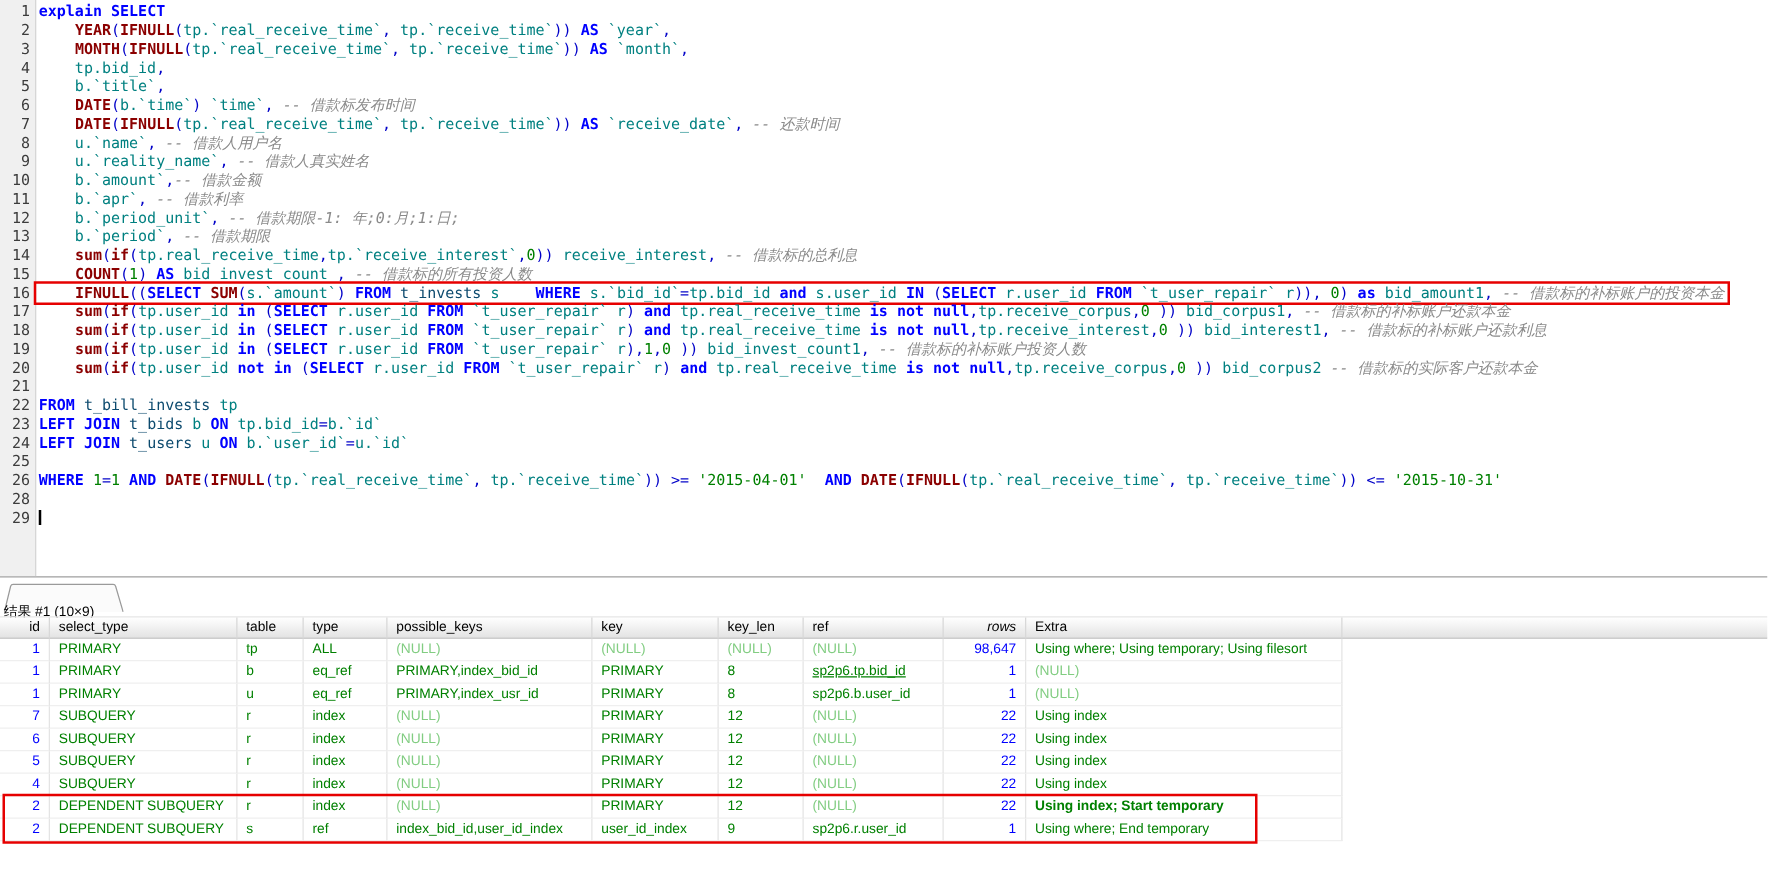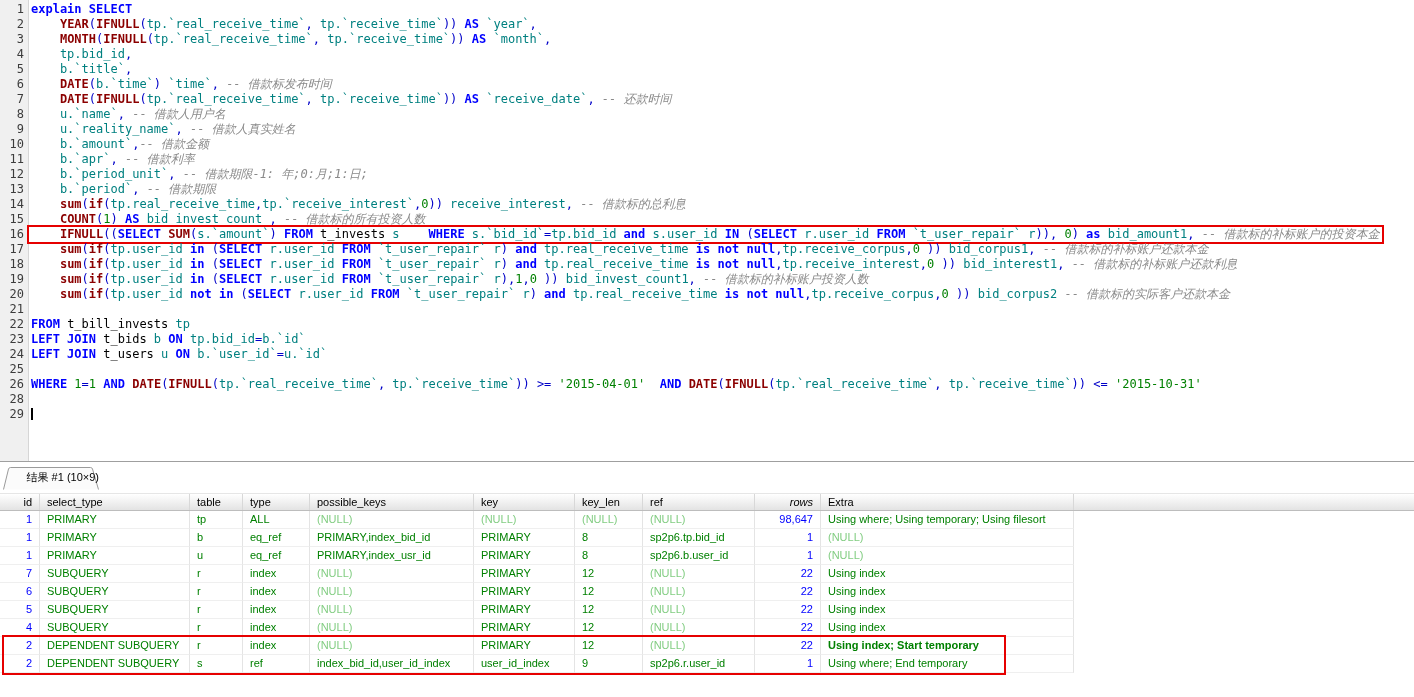--- a/index.html
+++ b/index.html
@@ -18,32 +18,32 @@
     content:"";position:absolute;top:0;left:0;width:28px;height:100%;
     background:#f0f0f0;border-right:1px solid #d6d6d6;
   }
   .code-line{display:flex;white-space:pre;height:15px;position:relative;}
   .ln{flex:0 0 24px;width:24px;text-align:right;padding-right:5px;color:#3c3c3c;position:relative;z-index:1;}
   .code{display:inline-block;padding-left:2px;position:relative;z-index:1;}
   .tk-kw{color:#0000ff;font-weight:bold;}
   .tk-fn{color:#8b0000;font-weight:bold;}
   .tk-pl{color:#008080;}
   .tk-pun{color:#0000c8;}
-  .tk-tbl{color:#000000;}
+  .tk-tbl{color:#0c4a6e;}
   .tk-num{color:#008000;}
   .tk-str{color:#008000;}
   .tk-com{color:#8a8a8a;font-style:italic;}
   .boxed{outline:2px solid #e60000;outline-offset:0;padding-right:3px;}
   .caret{display:inline-block;width:2px;height:12px;background:#000;vertical-align:-2px;}
   
   .tabs-row{position:absolute;top:463px;left:0;width:1414px;height:27px;background:#fff;}
   .tab{position:absolute;left:3px;bottom:0;width:96px;height:24px;}
   .tab svg{position:absolute;left:0;top:0;}
   .tab-label{
-    position:absolute;left:0;top:4px;width:96px;text-align:right;
+    position:absolute;left:0;top:16px;width:96px;text-align:left;
     font-size:11px;color:#000;
   }
   
   .grid{position:absolute;top:493px;left:0;width:1414px;}
   .grid-header{
     display:flex;height:18px;box-sizing:border-box;
     background:linear-gradient(#ffffff,#e3e3e3);
     border-top:1px solid #e6e6e6;border-bottom:1px solid #bdbdbd;
   }
   .hcell{
@@ -139,21 +139,21 @@
         <div class="gcell" style="width: 253px;">Using where; Using temporary; Using filesort</div>
       </div>
       <div class="grow">
         <div class="gcell v-num" style="width: 40px;">1</div>
         <div class="gcell" style="width: 150px;">PRIMARY</div>
         <div class="gcell" style="width: 53px;">b</div>
         <div class="gcell" style="width: 67px;">eq_ref</div>
         <div class="gcell" style="width: 164px;">PRIMARY,index_bid_id</div>
         <div class="gcell" style="width: 101px;">PRIMARY</div>
         <div class="gcell" style="width: 68px;">8</div>
-        <div class="gcell" style="width: 112px;">sp2p6.tp.bid_id</div>
+        <div class="gcell" style="width: 112px; text-decoration: underline;">sp2p6.tp.bid_id</div>
         <div class="gcell v-num" style="width: 66px;">1</div>
         <div class="gcell v-null" style="width: 253px;">(NULL)</div>
       </div>
       <div class="grow">
         <div class="gcell v-num" style="width: 40px;">1</div>
         <div class="gcell" style="width: 150px;">PRIMARY</div>
         <div class="gcell" style="width: 53px;">u</div>
         <div class="gcell" style="width: 67px;">eq_ref</div>
         <div class="gcell" style="width: 164px;">PRIMARY,index_usr_id</div>
         <div class="gcell" style="width: 101px;">PRIMARY</div>

